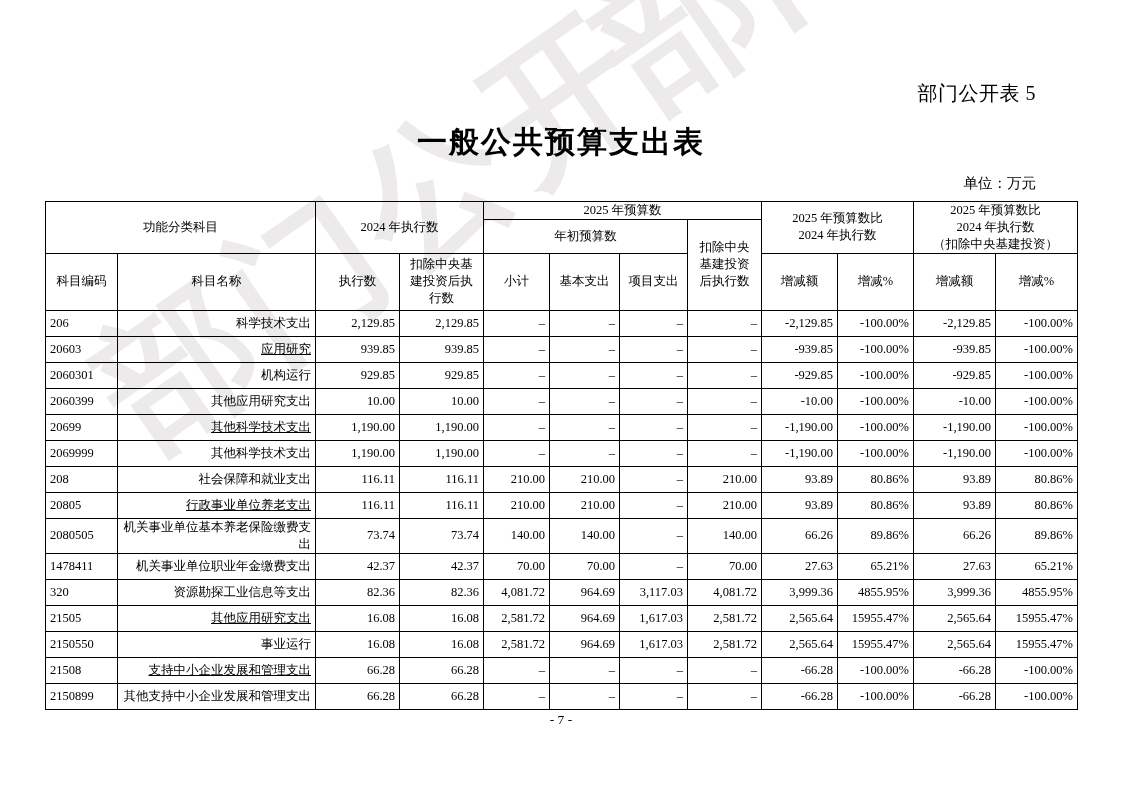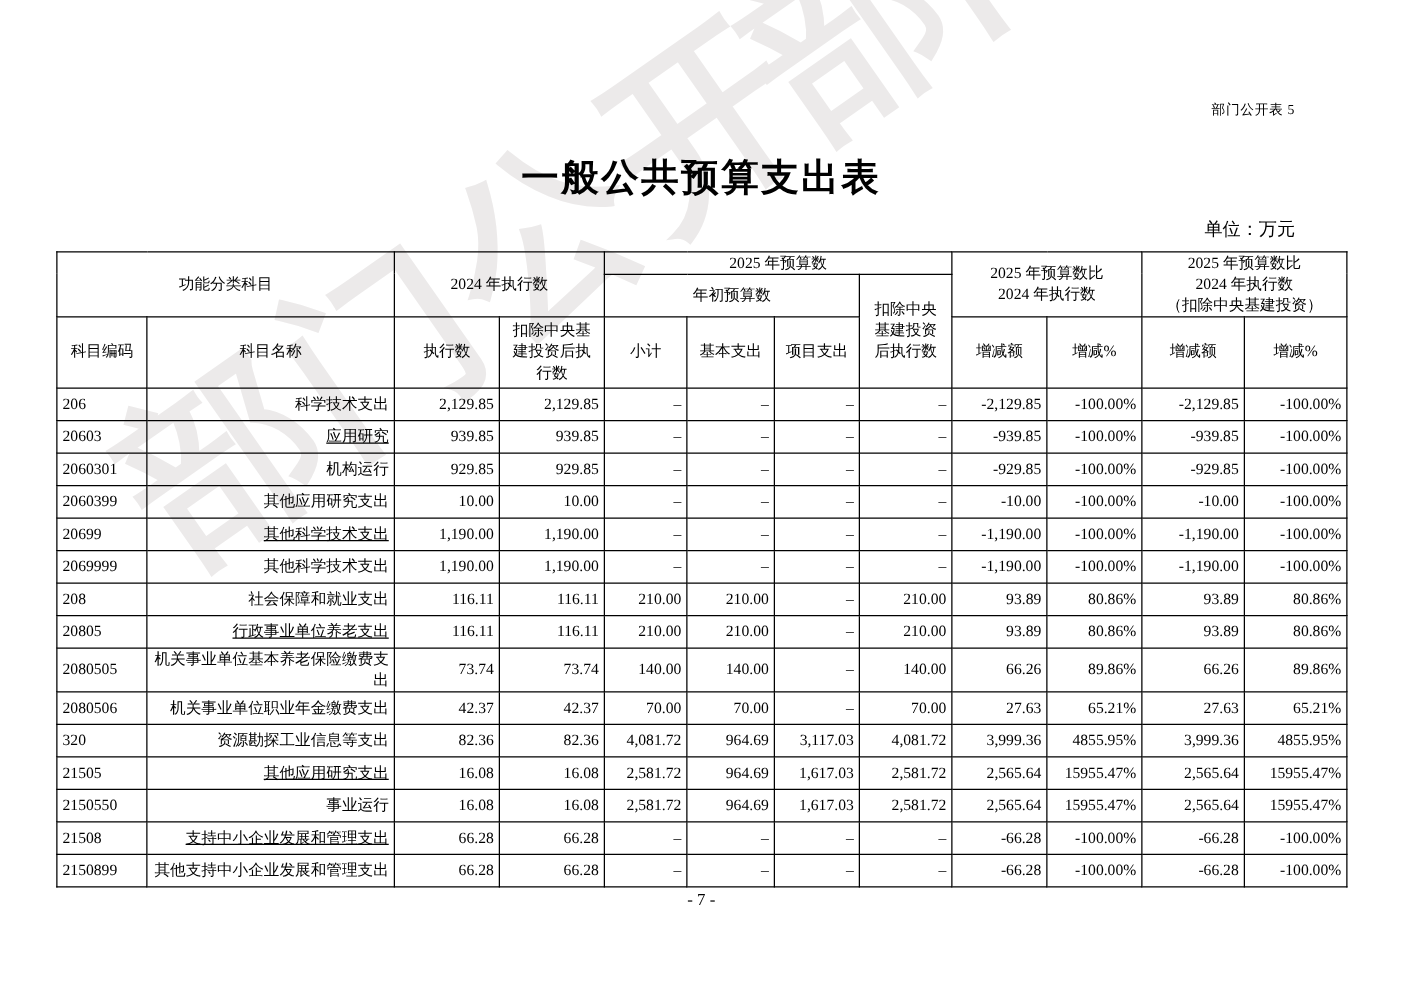--- a/index.html
+++ b/index.html
@@ -55,21 +55,21 @@
     transform-origin: left top;
   }
   .content {
     position: relative;
     z-index: 2;
   }
   .header-right {
     position: absolute;
     right: 86px;
     top: 80px;
-    font-size: 11px;
+    font-size: 20px;
     letter-spacing: 0.5px;
   }
   .doc-title {
     position: absolute;
     left: 0;
     right: 0;
     top: 122px;
     text-align: center;
     font-size: 30px;
     font-weight: bold;
@@ -324,21 +324,21 @@
             <td class="num">140.00</td>
             <td class="num">140.00</td>
             <td class="num">–</td>
             <td class="num">140.00</td>
             <td class="num">66.26</td>
             <td class="num">89.86%</td>
             <td class="num">66.26</td>
             <td class="num">89.86%</td>
           </tr>
           <tr>
-            <td class="code">2080506</td>
+            <td class="code">1478411</td>
             <td class="name lvl2">机关事业单位职业年金缴费支出</td>
             <td class="num">42.37</td>
             <td class="num">42.37</td>
             <td class="num">70.00</td>
             <td class="num">70.00</td>
             <td class="num">–</td>
             <td class="num">70.00</td>
             <td class="num">27.63</td>
             <td class="num">65.21%</td>
             <td class="num">27.63</td>

